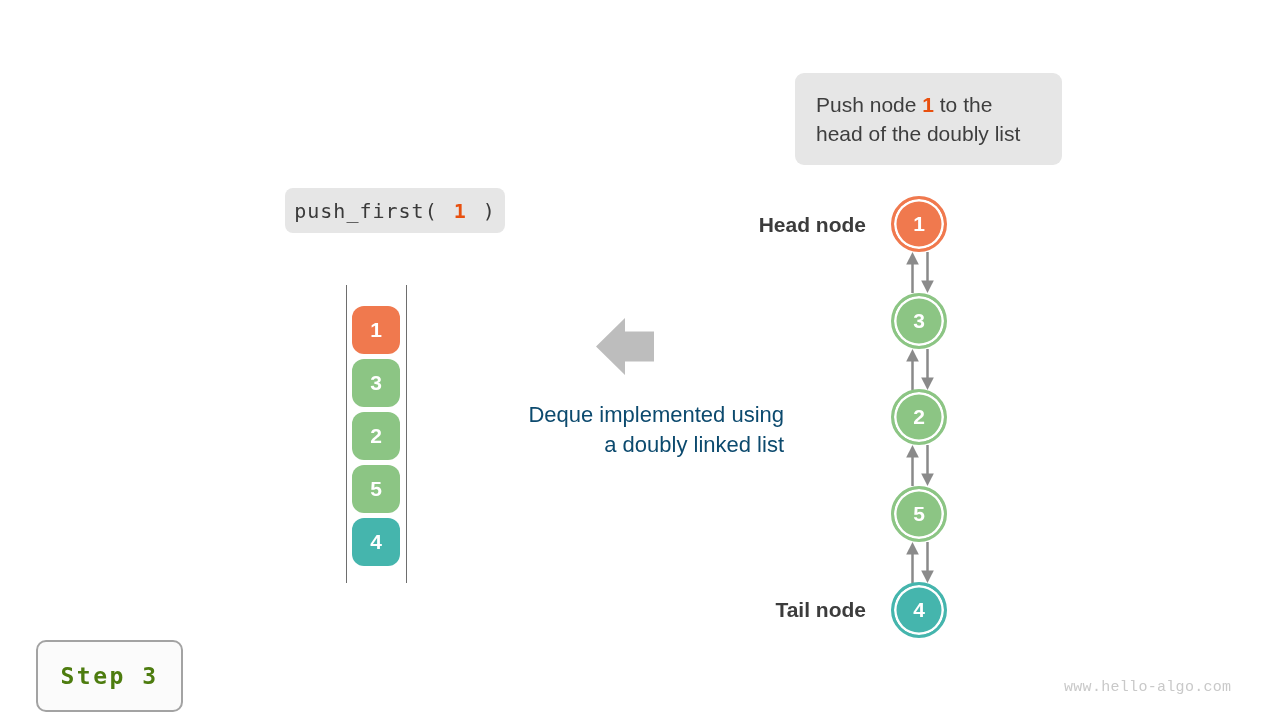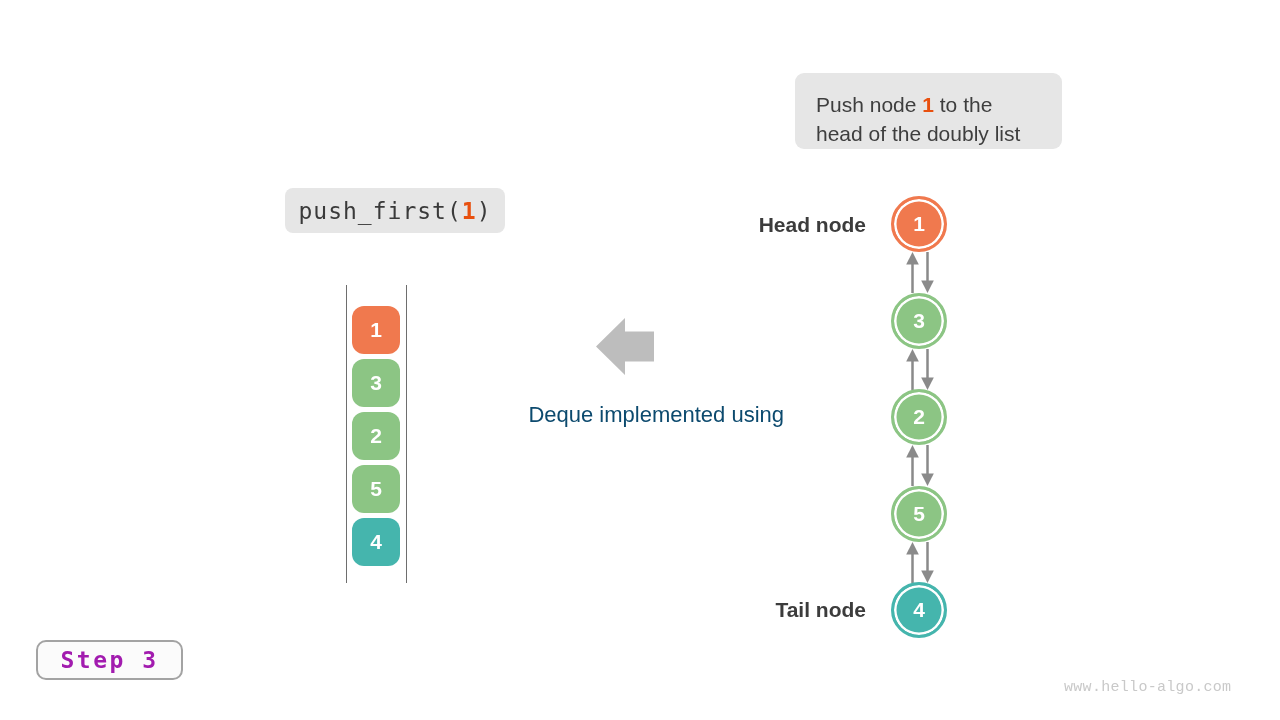--- a/index.html
+++ b/index.html
@@ -2,31 +2,31 @@
 <html><head>
 <meta charset="utf-8">
 <style>
   html,body{margin:0;padding:0;background:#fff;}
   .canvas{
     position:relative;width:1280px;height:720px;background:#ffffff;overflow:hidden;
     font-family:"Liberation Sans",sans-serif;
   }
   
   .note-box{
-    position:absolute;left:795px;top:73px;width:267px;height:76px;
+    position:absolute;left:795px;top:73px;width:267px;height:92px;
     background:#E6E6E6;border-radius:9px;color:#3E3E3E;
     font-size:21px;line-height:29px;padding:17px 0 0 21px;box-sizing:border-box;
   }
   .accent{color:#E8500F;font-weight:bold;}
   
   .code-box{
     position:absolute;left:285px;top:188px;width:220px;height:45px;
     background:#E6E6E6;border-radius:8px;color:#3A3A3A;
-    font-family:"DejaVu Sans Mono",monospace;font-size:23px;letter-spacing:1px;
-    display:flex;align-items:center;justify-content:center;white-space:pre;
+    font-family:"DejaVu Sans Mono",monospace;font-size:20px;letter-spacing:1px;
+    display:flex;align-items:center;justify-content:center;white-space:pre;gap:16px;
   }
   
   .stack{
     position:absolute;left:346px;top:285px;width:61px;height:298px;
     border-left:1.5px solid #6E6E6E;border-right:1.5px solid #6E6E6E;box-sizing:border-box;
   }
   .stack-cell{
     position:absolute;left:5px;width:48px;height:48px;border-radius:12px;
     color:#fff;font-size:21px;font-weight:bold;
     display:flex;align-items:center;justify-content:center;
@@ -46,25 +46,25 @@
   }
   .ll-connector{position:absolute;left:899px;width:42px;height:43px;}
   .ll-label{
     position:absolute;width:170px;text-align:right;
     font-size:21px;font-weight:bold;color:#3C3C3C;line-height:28px;
   }
   .ll-label.head{left:696px;top:211px;}
   .ll-label.tail{left:696px;top:596px;}
   
   .step-box{
-    position:absolute;left:36px;top:640px;width:147px;height:40px;box-sizing:border-box;
+    position:absolute;left:36px;top:640px;width:147px;height:72px;box-sizing:border-box;
     border:2px solid #A3A3A3;border-radius:10px;background:#FBFBFB;
     display:flex;align-items:center;justify-content:center;
     font-family:"DejaVu Sans Mono",monospace;font-size:23px;font-weight:bold;
-    letter-spacing:2.5px;color:#a21caf;
+    letter-spacing:2.5px;color:#4d7c0f;
   }
   
   .watermark{
     position:absolute;left:1064px;top:679px;
     font-family:Liberation Mono, monospace;font-size:15px;
     letter-spacing:0.3px;color:#C9C9C9;
   }
 </style>
 </head>
 <body>
@@ -85,20 +85,21 @@
       <div class="stack-cell" style="background: rgb(140, 197, 132); top: 180px;">5</div>
       <div class="stack-cell" style="background: rgb(69, 181, 173); top: 233px;">4</div>
     </div>
 
   <svg class="block-arrow" width="58" height="57" viewBox="0 0 58 57">
     <polygon points="0,28.5 29,0 29,13.5 58,13.5 58,43.5 29,43.5 29,57" fill="#BDBDBD"></polygon>
   </svg>
 
   <div class="caption">
     <div>Deque implemented using</div>
+    <div>a doubly linked list</div>
   </div>
 
   <div class="ll-label head">Head node</div>
   <div class="ll-label tail">Tail node</div>
 
   <div>
       <div class="ll-node" style="background: rgb(240, 121, 78); border-color: rgb(240, 121, 78); top: 196px;">1</div>
       <div class="ll-connector" style="top: 251px;"><svg width="42" height="43" viewBox="0 0 42 43">
           <g>
             <line x1="13.5" y1="42" x2="13.5" y2="12" stroke="#8A8A8A" stroke-width="2.5"></line>

